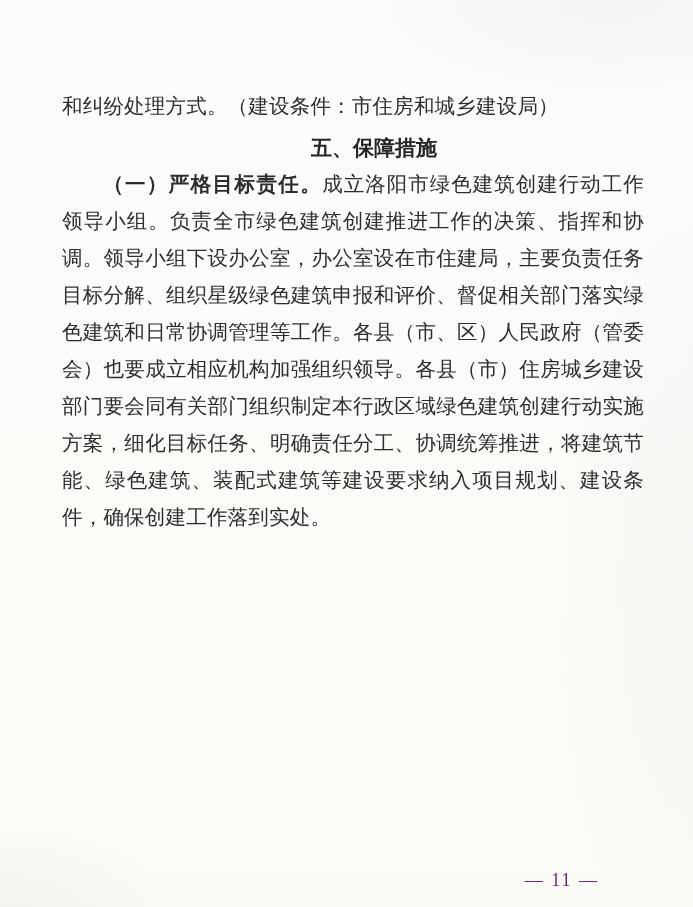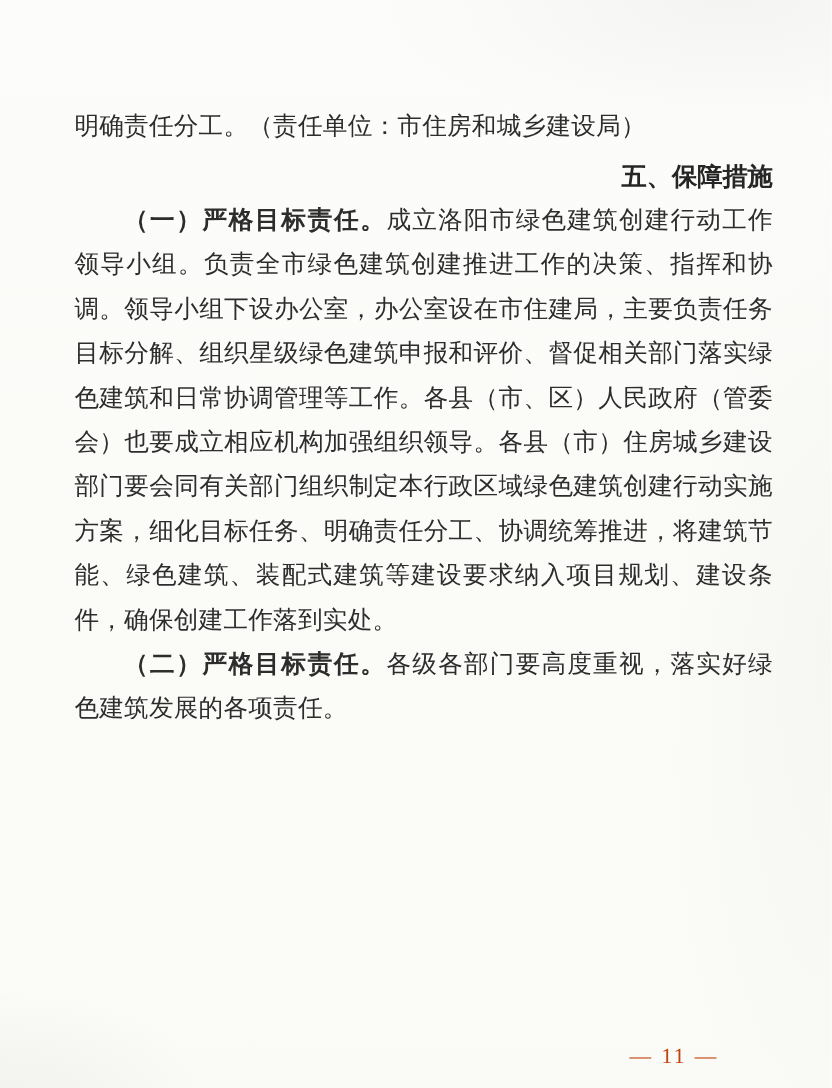--- a/index.html
+++ b/index.html
@@ -40,46 +40,45 @@
   .para b {
     font-weight: 700;
     letter-spacing: 0.6px;
   }
   .heading {
     margin: 4px 0 0 0;
     font-size: 21px;
     line-height: 37px;
     font-weight: 700;
     text-indent: 2em;
-    text-align: right;
+    text-align: center;
     font-family: "Liberation Sans", "DejaVu Sans", sans-serif;
     color: #262626;
   }
   .page-number {
     position: absolute;
     top: 868px;
     right: 94px;
     font-size: 18px;
     line-height: 24px;
     letter-spacing: 2px;
-    color: #c2410c;
+    color: #701a75;
     font-family: "Liberation Serif", "DejaVu Serif", serif;
   }
 </style>
 </head>
 <body>
 
 <div class="page">
   <div class="content">
 
-    <p class="line cont">明确责任分工。（责任单位：市住房和城乡建设局）</p>
+    <p class="line cont">和纠纷处理方式。（建设条件：市住房和城乡建设局）</p>
 
     <h2 class="heading">五、保障措施</h2>
 
     <p class="para"><b>（一）严格目标责任。</b><span>成立洛阳市绿色建筑创建行动工作领导小组。负责全市绿色建筑创建推进工作的决策、指挥和协调。领导小组下设办公室，办公室设在市住建局，主要负责任务目标分解、组织星级绿色建筑申报和评价、督促相关部门落实绿色建筑和日常协调管理等工作。各县（市、区）人民政府（管委会）也要成立相应机构加强组织领导。各县（市）住房城乡建设部门要会同有关部门组织制定本行政区域绿色建筑创建行动实施方案，细化目标任务、明确责任分工、协调统筹推进，将建筑节能、绿色建筑、装配式建筑等建设要求纳入项目规划、建设条件，确保创建工作落到实处。</span></p>
 
-    <p class="para"><b>（二）严格目标责任。</b><span>各级各部门要高度重视，落实好绿色建筑发展的各项责任。</span></p>
 
 
   </div>
 
   <div class="page-number">— 11 —</div>
 </div>
 
 </body></html>

